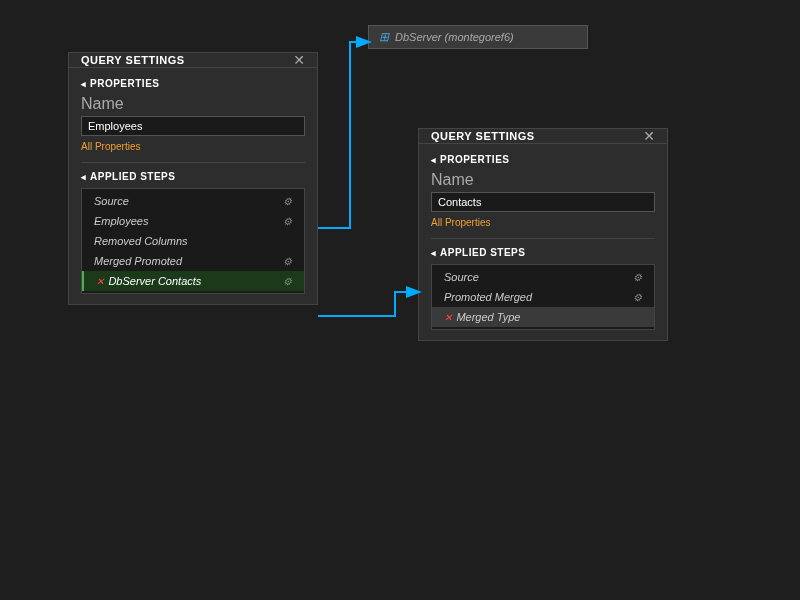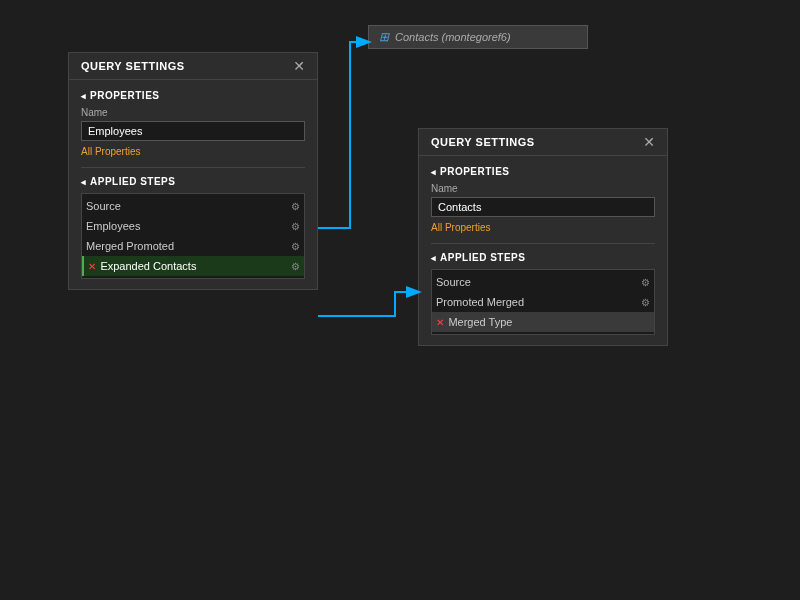--- a/index.html
+++ b/index.html
@@ -16,21 +16,21 @@
       position: absolute;
       background: #2d2d2d;
       border: 1px solid #444;
       width: 240px;
     }
 
     .panel-header {
       display: flex;
       align-items: center;
       justify-content: space-between;
-      padding: 6px 12px;
+      padding: 0 12px;
       background: #2d2d2d;
       border-bottom: 1px solid #444;
     }
 
     .panel-title {
       color: #ffffff;
       font-size: 11px;
       font-weight: bold;
       letter-spacing: 0.5px;
     }
@@ -59,21 +59,21 @@
     }
 
     .section-arrow {
       color: #ffffff;
       font-size: 9px;
       margin-right: 4px;
     }
 
     .prop-label {
       color: #aaa;
-      font-size: 10px;
+      font-size: 16px;
       margin-bottom: 3px;
     }
 
     .prop-input {
       width: 100%;
       background: #1a1a1a;
       border: 1px solid #555;
       color: #fff;
       font-size: 11px;
       padding: 3px 6px;
@@ -95,24 +95,25 @@
     .steps-list {
       background: #1a1a1a;
       border: 1px solid #444;
       padding: 2px 0;
     }
 
     .step-item {
       display: flex;
       align-items: center;
       justify-content: space-between;
-      padding: 4px 4px;
+      padding: 4px 12px;
       font-size: 11px;
       color: #ccc;
       cursor: pointer;
+      font-style: italic;
     }
 
     .step-item.active {
       background: #1a3a1a;
       border-left: 2px solid #4caf50;
       color: #fff;
     }
 
     .step-item.selected-highlight {
       background: #3a3a3a;
@@ -164,21 +165,21 @@
       width: 800px;
       height: 600px;
       pointer-events: none;
     }
   </style>
 </head>
 <body>
 
 <div class="db-bar" style="top:25px; left:368px;">
   <span class="db-icon">⊞</span>
-  <span>Contacts (montegoref6)</span>
+  <span>DbServer (montegoref6)</span>
 </div>
 
 <div class="panel" style="top:52px; left:68px; width:250px;">
   <div class="panel-header">
     <span class="panel-title">QUERY SETTINGS</span>
     <button class="close-btn">✕</button>
   </div>
   <div class="panel-content">
     <div class="section-header">
       <span class="section-arrow">◂</span>
@@ -201,28 +202,33 @@
           <span class="step-gear">⚙</span>
         </div>
         <div class="step-item">
           <div class="step-left">
             <span>Employees</span>
           </div>
           <span class="step-gear">⚙</span>
         </div>
         <div class="step-item">
           <div class="step-left">
+            <span>Removed Columns</span>
+          </div>
+        </div>
+        <div class="step-item">
+          <div class="step-left">
             <span>Merged Promoted</span>
           </div>
           <span class="step-gear">⚙</span>
         </div>
         <div class="step-item active">
           <div class="step-left">
             <span class="step-error-icon">✕</span>
-            <span>Expanded Contacts</span>
+            <span>DbServer Contacts</span>
           </div>
           <span class="step-gear">⚙</span>
         </div>
       </div>
   </div>
 </div>
 
 <div class="panel" style="top:128px; left:418px; width:250px;">
   <div class="panel-header">
     <span class="panel-title">QUERY SETTINGS</span>

